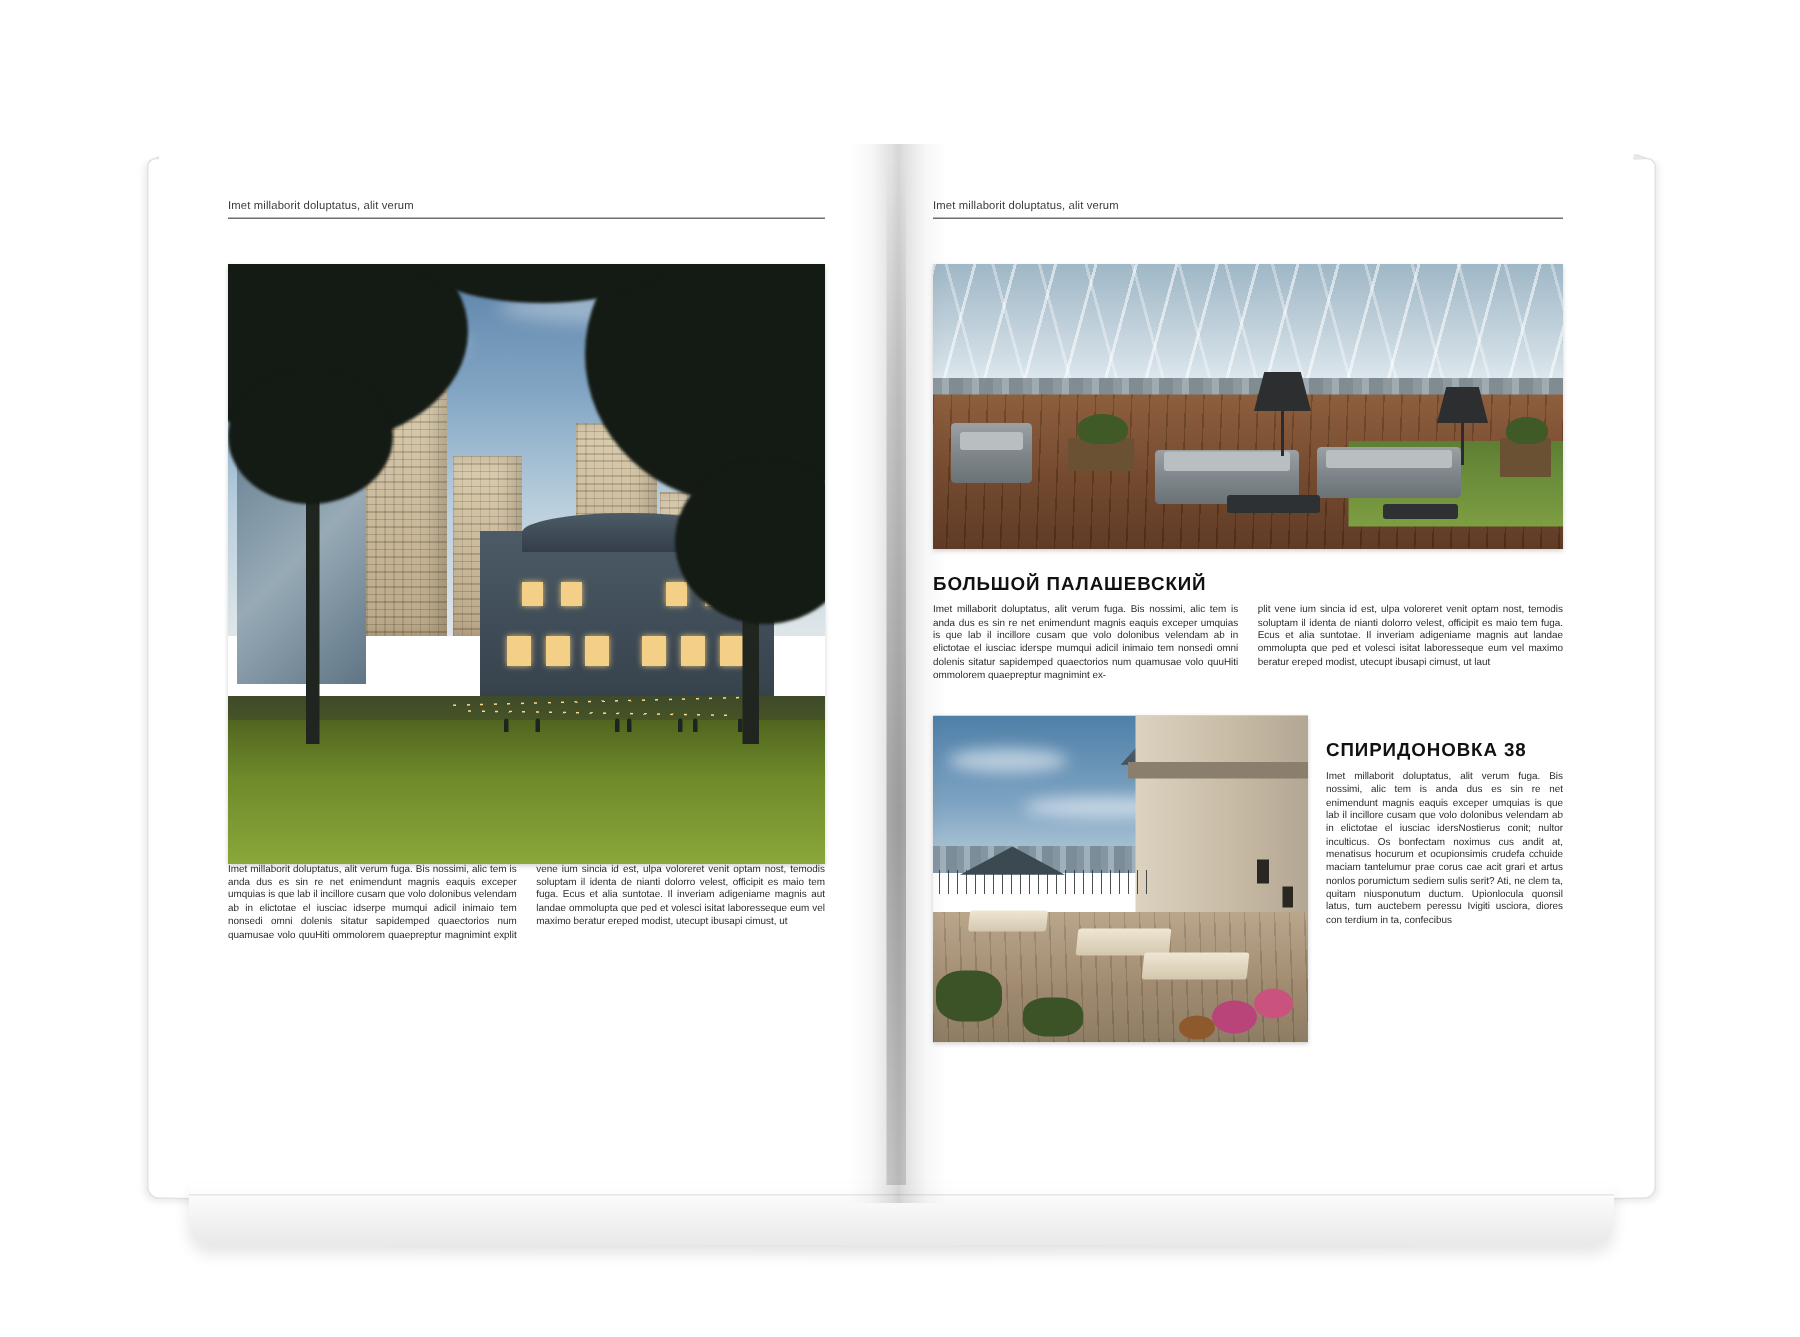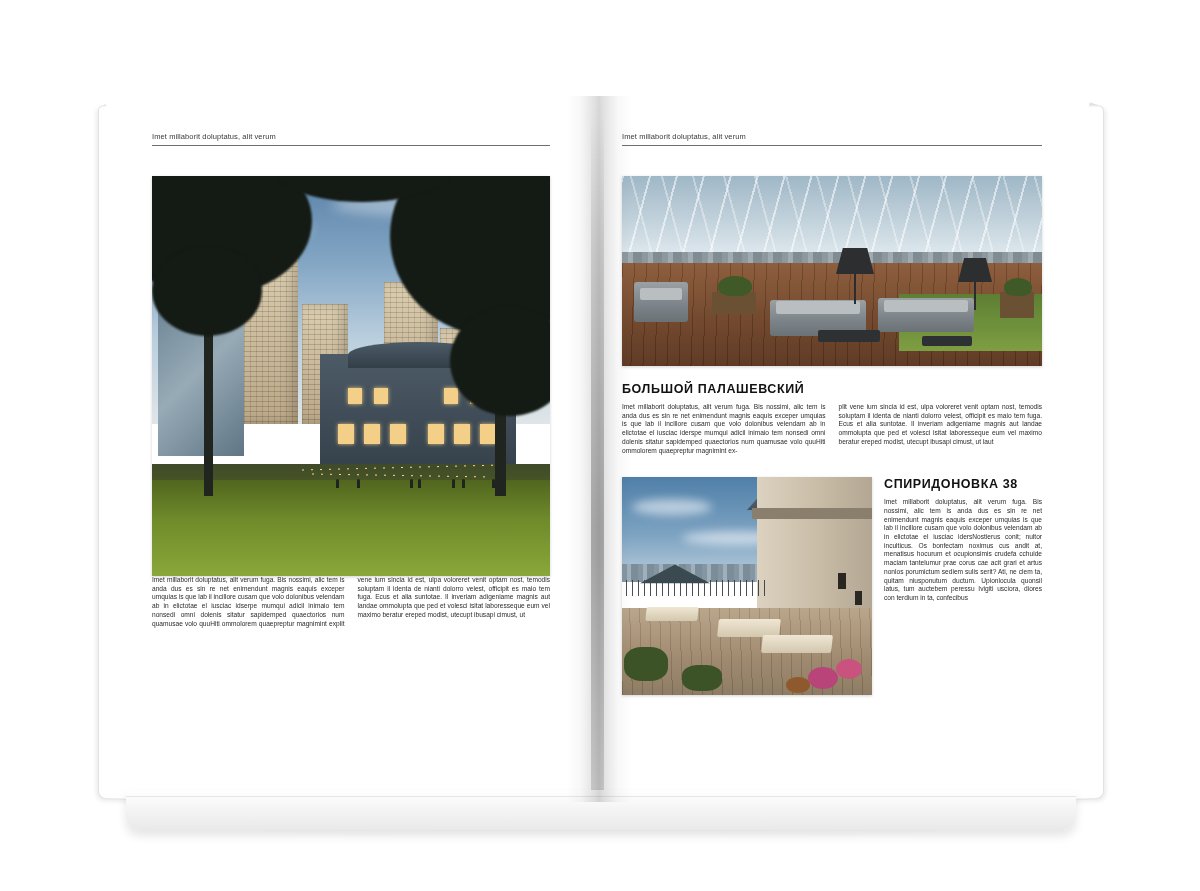--- a/index.html
+++ b/index.html
@@ -447,21 +447,21 @@
               <div class="p3-hedge" style="left:2px; bottom:14px; width:44px; height:34px;"></div>
               <div class="p3-hedge" style="left:60px; bottom:4px; width:40px; height:26px;"></div>
               <div class="p3-flower" style="left:186px; bottom:6px; width:30px; height:22px; background:#b8447a;"></div>
               <div class="p3-flower" style="left:214px; bottom:16px; width:26px; height:20px; background:#c9527f;"></div>
               <div class="p3-flower" style="left:164px; bottom:2px; width:24px; height:16px; background:#8e5a2d;"></div>
               <div class="p3-lantern" style="right:26px; top:44%; width:8px; height:16px;"></div>
               <div class="p3-lantern" style="right:10px; top:52%; width:7px; height:14px;"></div>
             </div>
           </div>
           <div class="textcol">
-            <div class="headline" style="margin-top:0;">СПИРИДОНОВКА 38</div>
+            <div class="headline" style="margin-top:16px;">СПИРИДОНОВКА 38</div>
             <div class="cols-1">Imet millaborit doluptatus, alit verum fuga. Bis nossimi, alic tem is anda dus es sin re net enimendunt magnis eaquis exceper umquias is que lab il incillore cusam que volo dolonibus velendam ab in elictotae el iusciac idersNostierus conit; nultor inculticus. Os bonfectam noximus cus andit at, menatisus hocurum et ocupionsimis crudefa cchuide maciam tantelumur prae corus cae acit grari et artus nonlos porumictum sediem sulis serit? Ati, ne clem ta, quitam niusponutum ductum. Upionlocula quonsil latus, tum auctebem peressu Ivigiti usciora, diores con terdium in ta, confecibus</div>
           </div>
         </div>
 
       </div>
     </div>
 
     <div class="gutter"></div>
     <div class="fan"></div>
   </div>

